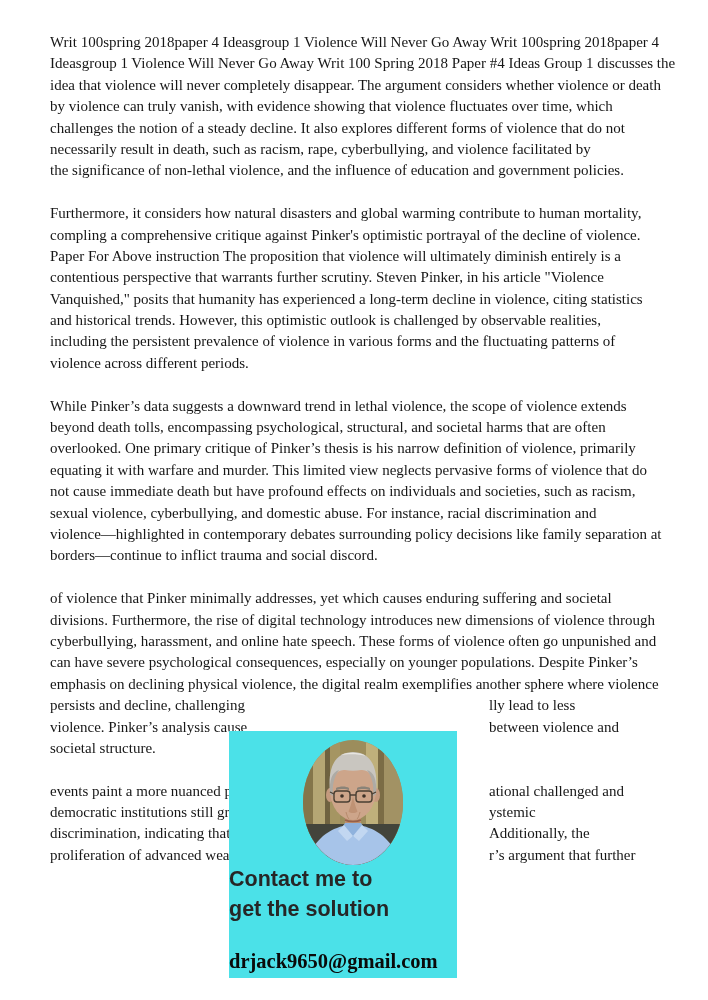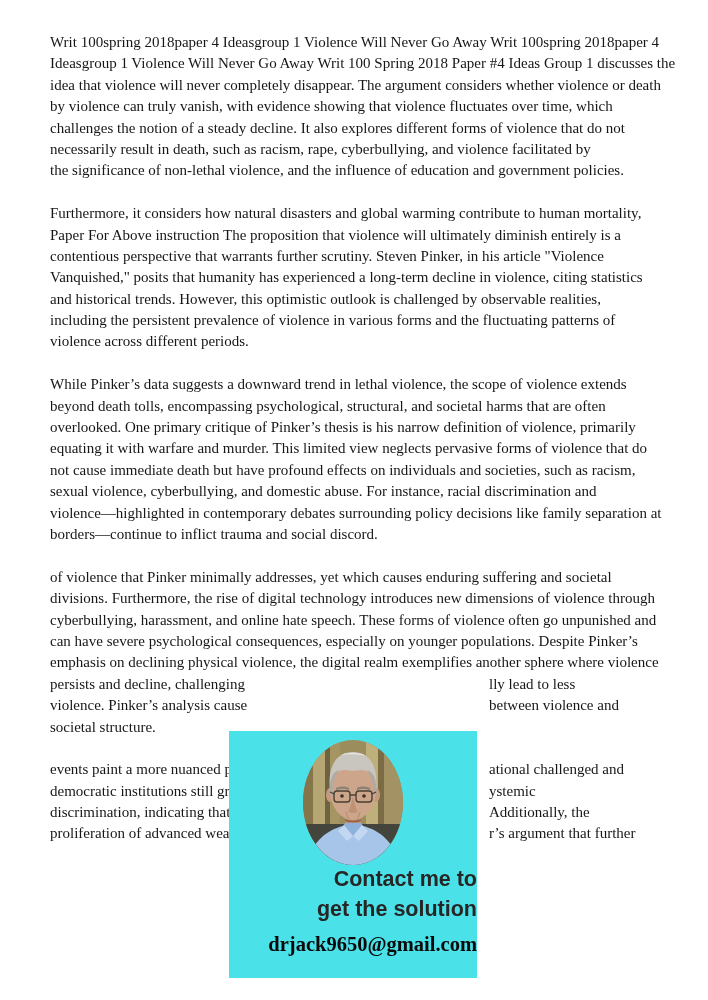--- a/index.html
+++ b/index.html
@@ -38,24 +38,24 @@
     left: 431px;
     top: 0;
     white-space: nowrap;
     margin-left: 8px;
   }
   
   .overlay {
     position: absolute;
     left: 229px;
     top: 731px;
-    width: 248px;
+    width: 228px;
     height: 247px;
     z-index: 5;
-    text-align: right;
+    text-align: left;
     cursor: pointer;
   }
   .photo {
     position: absolute;
     left: 74px;
     top: 9px;
     width: 100px;
     height: 125px;
     border-radius: 50%;
     overflow: hidden;
@@ -92,20 +92,21 @@
         <div class="line">Writ 100spring 2018paper 4 Ideasgroup 1 Violence Will Never Go Away Writ 100spring 2018paper 4</div>
         <div class="line">Ideasgroup 1 Violence Will Never Go Away Writ 100 Spring 2018 Paper #4 Ideas Group 1 discusses the</div>
         <div class="line">idea that violence will never completely disappear. The argument considers whether violence or death</div>
         <div class="line">by violence can truly vanish, with evidence showing that violence fluctuates over time, which</div>
         <div class="line">challenges the notion of a steady decline. It also explores different forms of violence that do not</div>
         <div class="line">necessarily result in death, such as racism, rape, cyberbullying, and violence facilitated by</div>
         <div class="line">the significance of non-lethal violence, and the influence of education and government policies.</div>
       </div>
       <div class="para">
         <div class="line">Furthermore, it considers how natural disasters and global warming contribute to human mortality,</div>
+        <div class="line">compling a comprehensive critique against Pinker's optimistic portrayal of the decline of violence.</div>
         <div class="line">Paper For Above instruction The proposition that violence will ultimately diminish entirely is a</div>
         <div class="line">contentious perspective that warrants further scrutiny. Steven Pinker, in his article "Violence</div>
         <div class="line">Vanquished," posits that humanity has experienced a long-term decline in violence, citing statistics</div>
         <div class="line">and historical trends. However, this optimistic outlook is challenged by observable realities,</div>
         <div class="line">including the persistent prevalence of violence in various forms and the fluctuating patterns of</div>
         <div class="line">violence across different periods.</div>
       </div>
       <div class="para">
         <div class="line">While Pinker’s data suggests a downward trend in lethal violence, the scope of violence extends</div>
         <div class="line">beyond death tolls, encompassing psychological, structural, and societal harms that are often</div>
@@ -182,16 +183,16 @@
 
         <path d="M43,72 C44,76 45,78 46,79 M57,72 C56,76 55,78 54,79" stroke="#b08465" stroke-width="0.8" fill="none"></path>
 
         <path d="M42,80 C46,82 54,82 58,80" stroke="#96604a" stroke-width="1.5" fill="none"></path>
       </svg>
     </div>
     <div class="heading" style="color: rgb(38, 38, 38);">
       <div>Contact me to</div>
       <div>get the solution</div>
     </div>
-    <div class="email" style="color: rgb(10, 10, 10);">drjack9650@gmail.com</div>
+    <div class="email" style="color: rgb(10, 10, 10); margin-top: 17px;">drjack9650@gmail.com</div>
   </div>
 
 </div>
 
 </body></html>

